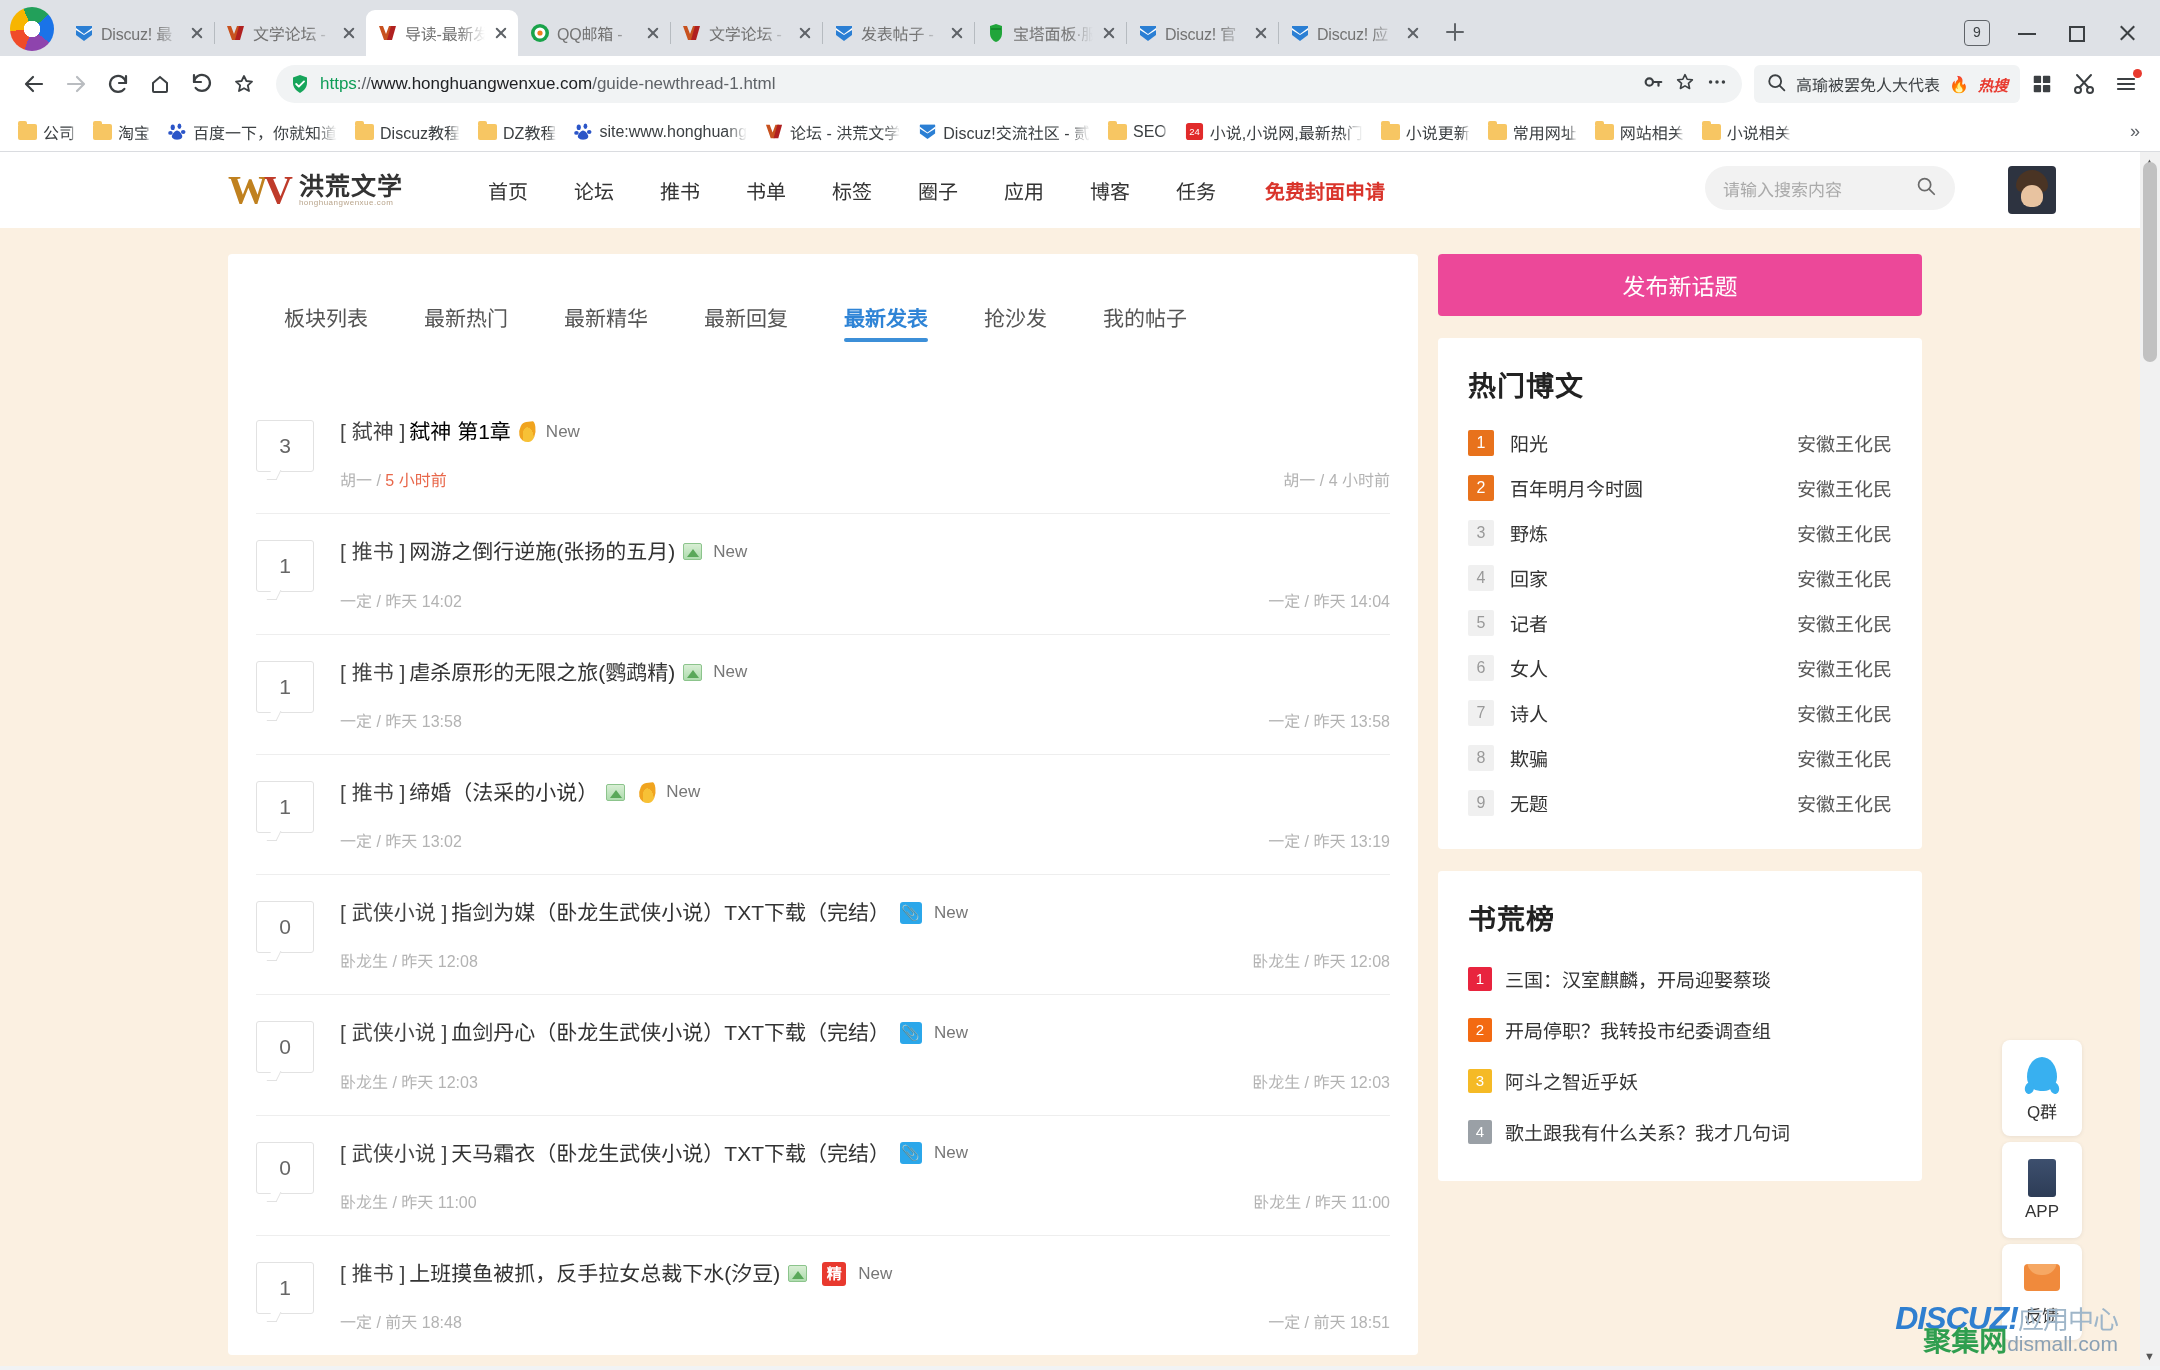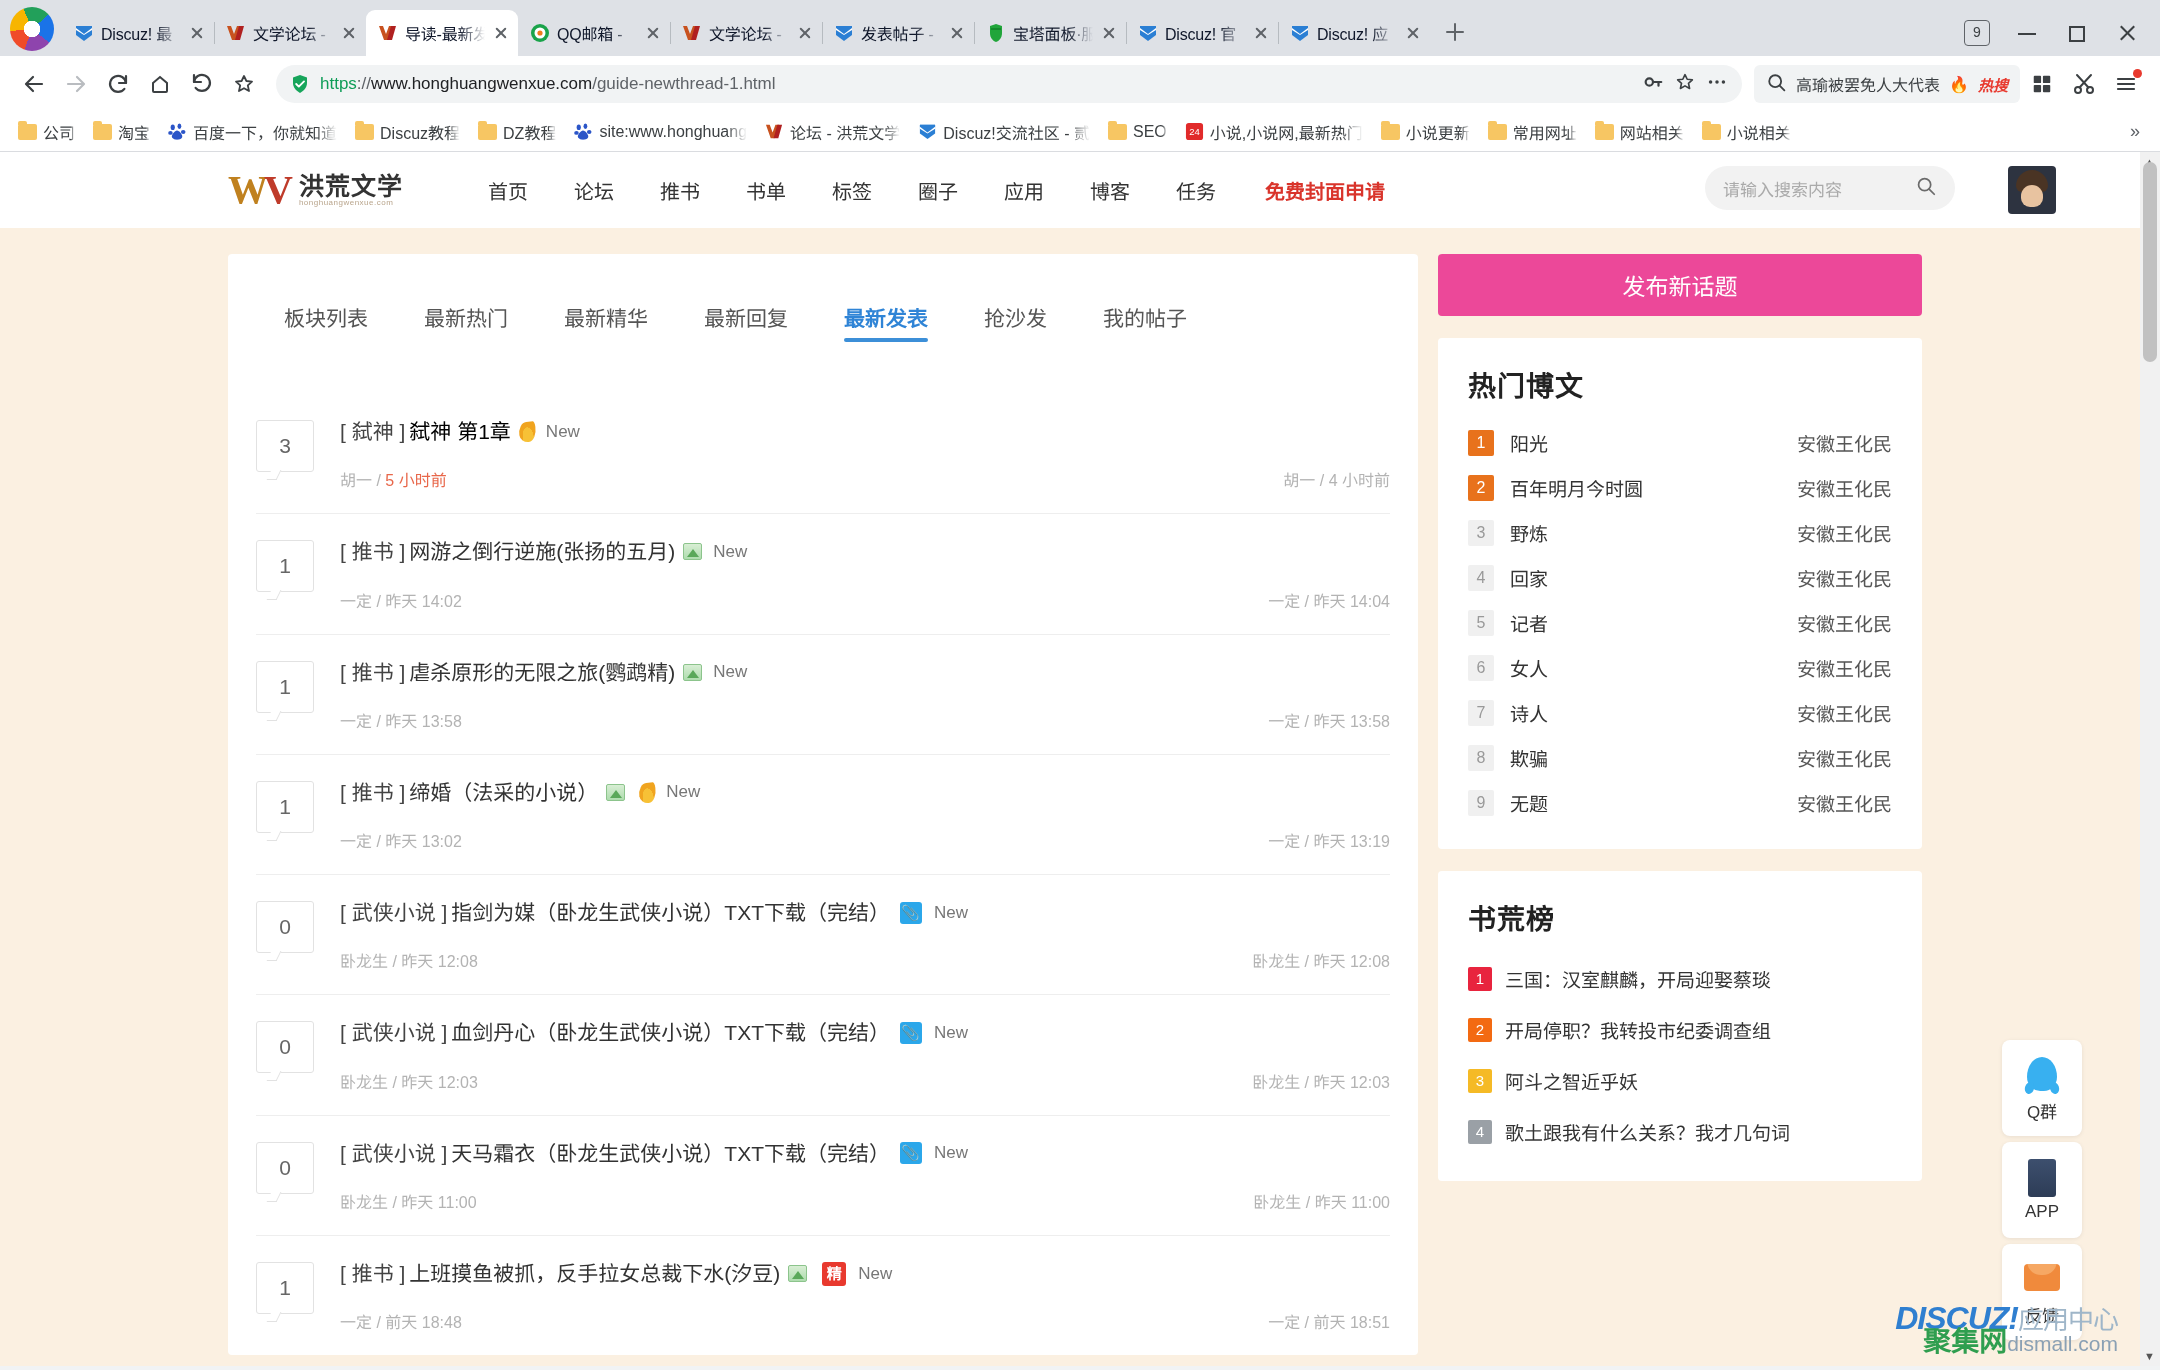--- a/index.html
+++ b/index.html
@@ -32,21 +32,21 @@
     flex: none;
   }
   .tab {
     height: 46px;
     width: 152px;
     display: flex;
     align-items: center;
     gap: 7px;
     padding: 0 8px 0 12px;
     font-size: 15px;
-    color: #0f172a;
+    color: #737373;
     position: relative;
     flex: none;
     white-space: nowrap;
     overflow: hidden;
     border-radius: 9px 9px 0 0;
   }
   .tab + .tab::before {
     content: "";
     position: absolute; left: 0; top: 12px; height: 22px; width: 1px;
     background: #b6bbc0;

